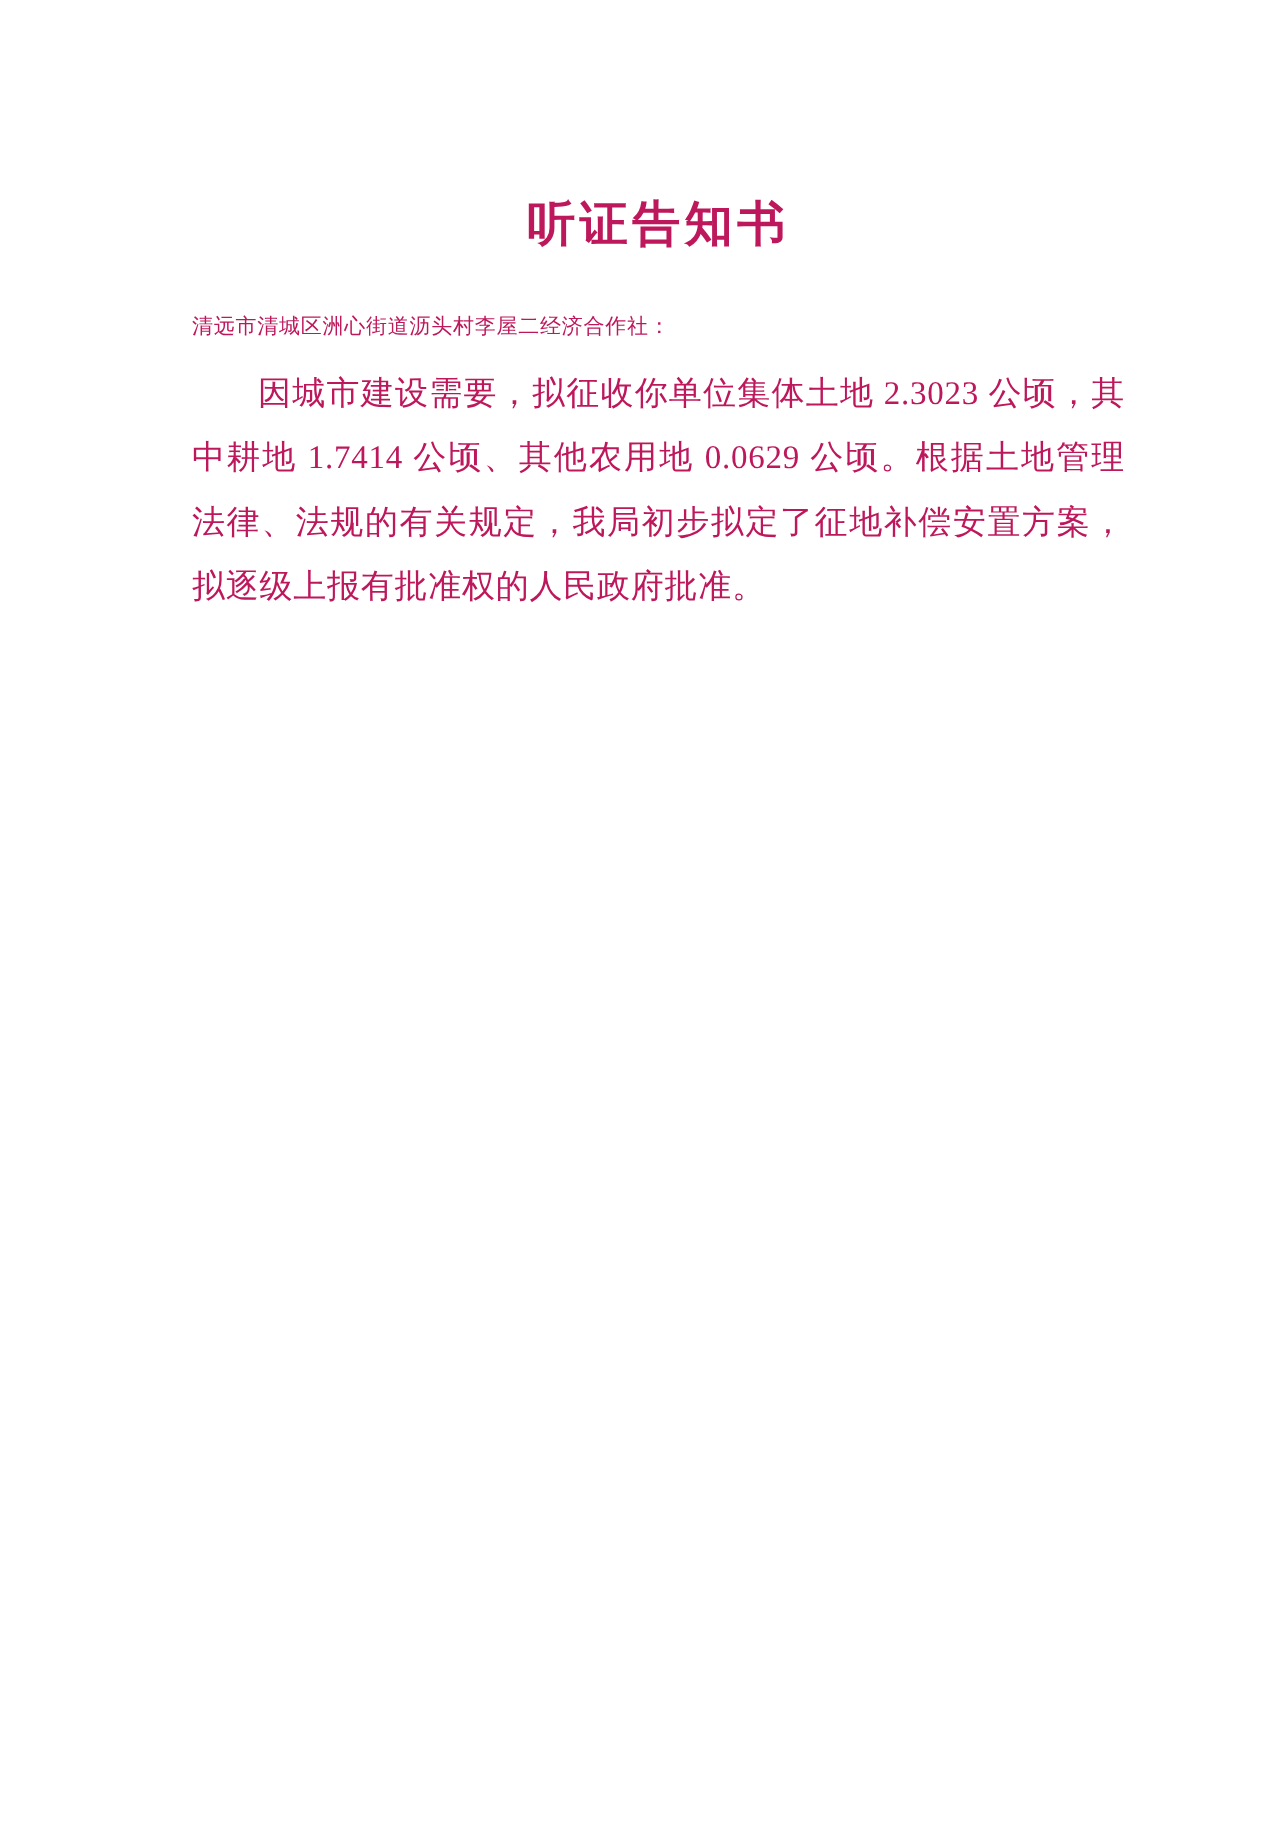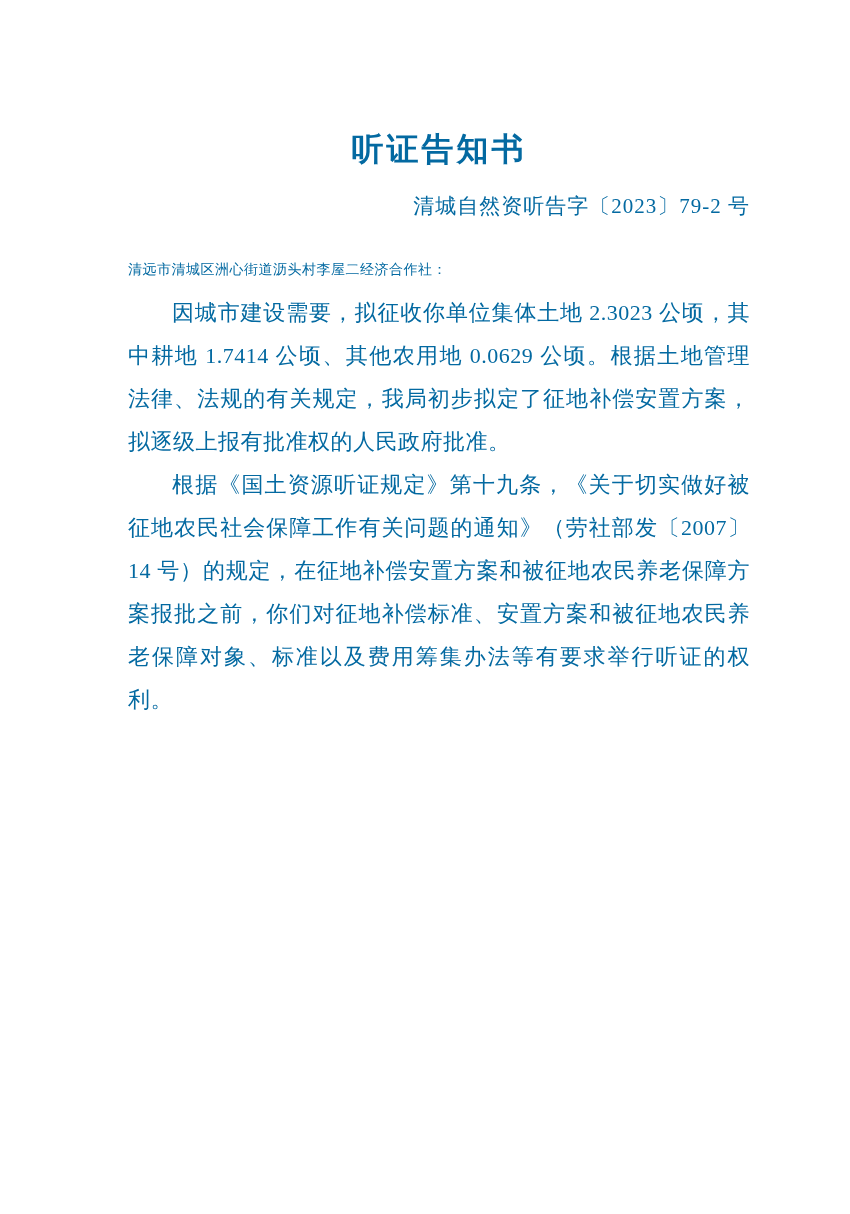--- a/index.html
+++ b/index.html
@@ -8,21 +8,21 @@
     background: #e8e8e8;
   }
   .page {
     position: relative;
     width: 850px;
     height: 1214px;
     margin: 0 auto;
     background: #ffffff;
     overflow: hidden;
     font-family: "Liberation Serif", serif;
-    color: #0369a1;
+    color: #be185d;
   }
   .content {
     position: absolute;
     left: 128px;
     top: 131px;
     width: 622px;
   }
   .title {
     margin: 0;
     font-size: 32px;
@@ -54,18 +54,16 @@
     text-align: justify;
     letter-spacing: 0.5px;
   }
 </style>
 </head>
 <body>
 
 <div class="page">
   <div class="content">
     <h1 class="title">听证告知书</h1>
-    <div class="doc-number">清城自然资听告字〔2023〕79-2 号</div>
     <div class="addressee">清远市清城区洲心街道沥头村李屋二经济合作社：</div>
     <p class="body-para">因城市建设需要，拟征收你单位集体土地 2.3023 公顷，其中耕地 1.7414 公顷、其他农用地 0.0629 公顷。根据土地管理法律、法规的有关规定，我局初步拟定了征地补偿安置方案，拟逐级上报有批准权的人民政府批准。</p>
-    <p class="body-para">根据《国土资源听证规定》第十九条，《关于切实做好被征地农民社会保障工作有关问题的通知》（劳社部发〔2007〕14 号）的规定，在征地补偿安置方案和被征地农民养老保障方案报批之前，你们对征地补偿标准、安置方案和被征地农民养老保障对象、标准以及费用筹集办法等有要求举行听证的权利。</p>
   </div>
 </div>
 
 </body></html>

